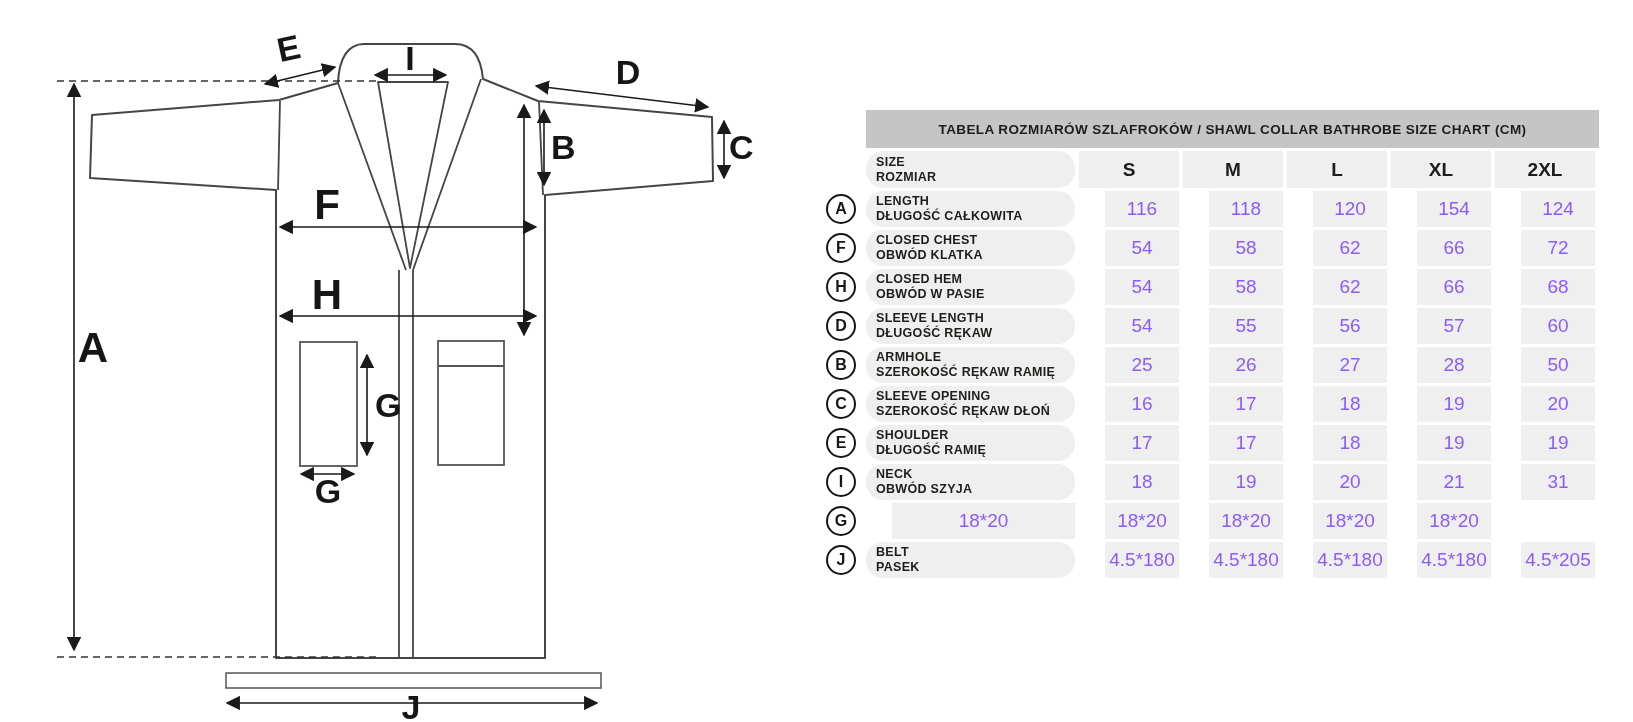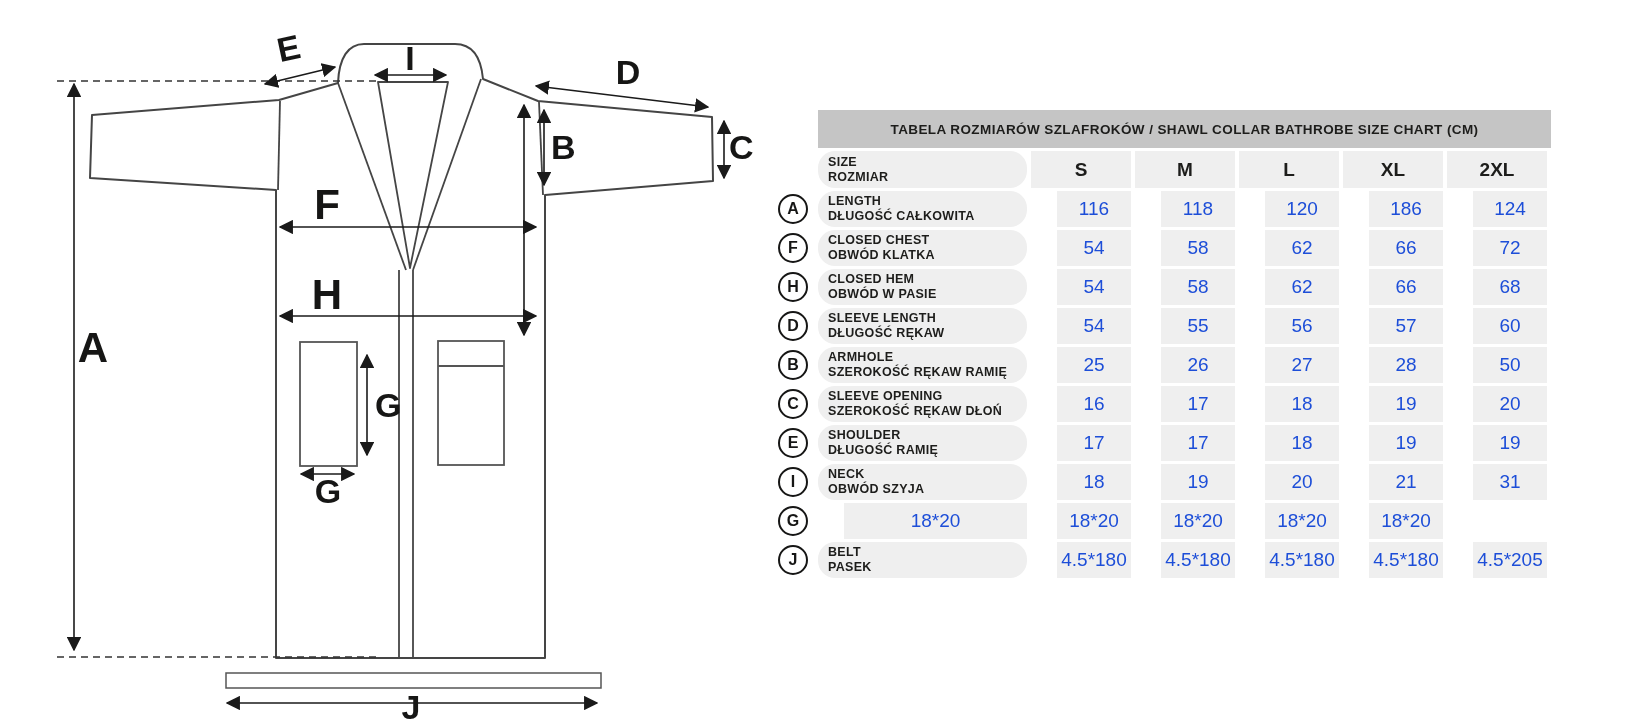--- a/index.html
+++ b/index.html
@@ -7,39 +7,39 @@
   .canvas {
     position:relative; width:1633px; height:722px; background:#ffffff;
     font-family:"Liberation Sans", sans-serif; color:#1d1d1b; overflow:hidden;
   }
   
   .diagram-svg { position:absolute; left:0; top:0; }
   .diagram-svg text { font-family:"Liberation Sans", sans-serif; font-weight:bold; fill:#161615; }
   .lbl-big { font-size:42px; }
   .lbl-med { font-size:34px; }
   
-  .size-table { position:absolute; left:772px; top:110px; width:779px; }
+  .size-table { position:absolute; left:820px; top:110px; width:779px; }
   .tbl-title {
     margin-left:46px; height:38px; background:#c5c5c5; margin-bottom:3px;
     display:flex; align-items:center; justify-content:center;
     font-weight:bold; font-size:13.5px; letter-spacing:.4px; color:#1d1d1b;
   }
   .trow {
     display:grid; grid-template-columns:42px 209px repeat(5,100px);
     column-gap:4px; height:36px; margin-bottom:3px;
   }
   .trow.header-row { height:37px; }
   .cell { background:#efefef; display:flex; }
   .label-cell {
     flex-direction:column; justify-content:center; align-items:flex-start;
     padding-left:10px; font-weight:bold; font-size:12.5px; line-height:15px;
     letter-spacing:.3px; text-transform:uppercase;border-radius:17px;
   }
   .size-cell { align-items:center; justify-content:center; font-weight:bold; font-size:19px; }
-  .value-cell { align-items:center; justify-content:center; font-size:19px; color:#1d4ed8;margin-left:26px; }
+  .value-cell { align-items:center; justify-content:center; font-size:19px; color:#8b5cf6;margin-left:26px; }
   .ccol { display:flex; align-items:center; justify-content:center; }
   .circle {
     width:30px; height:30px; border:2px solid #161615; border-radius:50%;
     display:flex; align-items:center; justify-content:center;
     font-weight:bold; font-size:16px; color:#161615; background:#fff;
   }
 </style>
 </head>
 <body>
 
@@ -137,21 +137,21 @@
         <span class="letter">A</span>
       </div>
     </div>
     <div class="cell label-cell">
       <div class="en">LENGTH</div>
       <div class="pl">DŁUGOŚĆ CAŁKOWITA</div>
     </div>
   <div class="cell value-cell">116</div>
           <div class="cell value-cell">118</div>
           <div class="cell value-cell">120</div>
-          <div class="cell value-cell">186</div>
+          <div class="cell value-cell">154</div>
           <div class="cell value-cell">124</div>
         </div>
 
   <div class="trow">
     <div class="ccol">
       <div class="circle">
         <span class="letter">F</span>
       </div>
     </div>
     <div class="cell label-cell">

